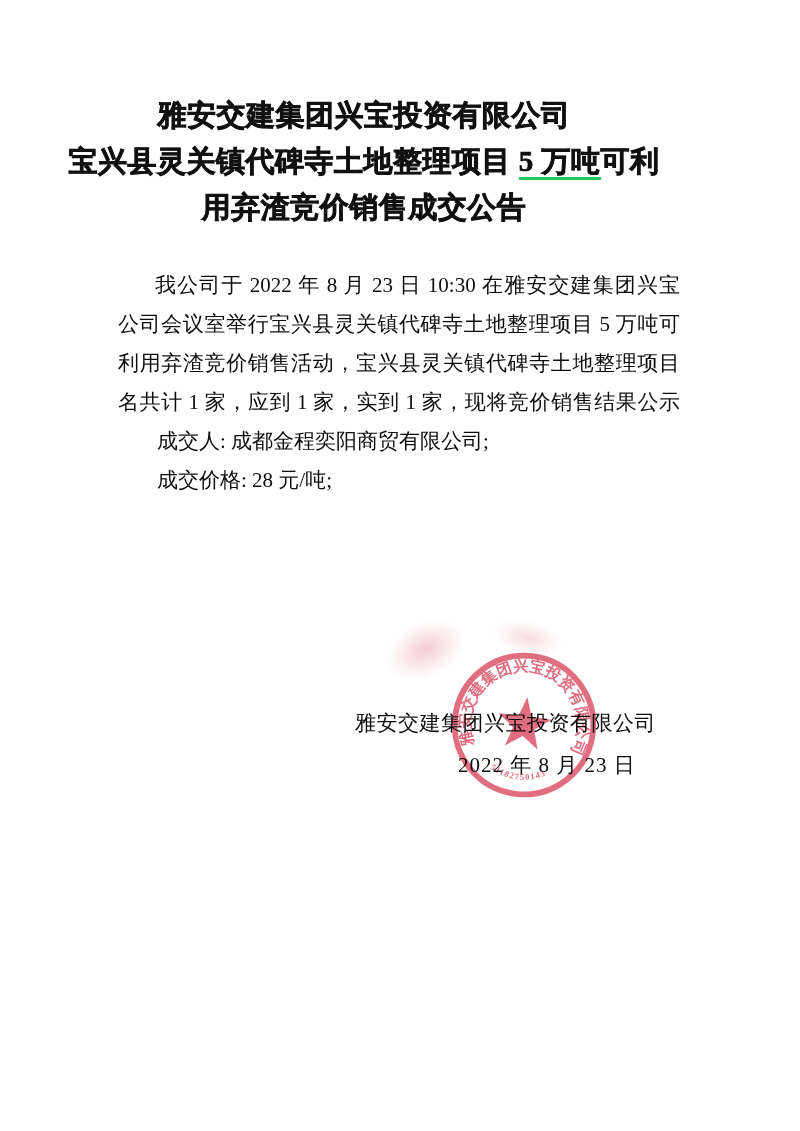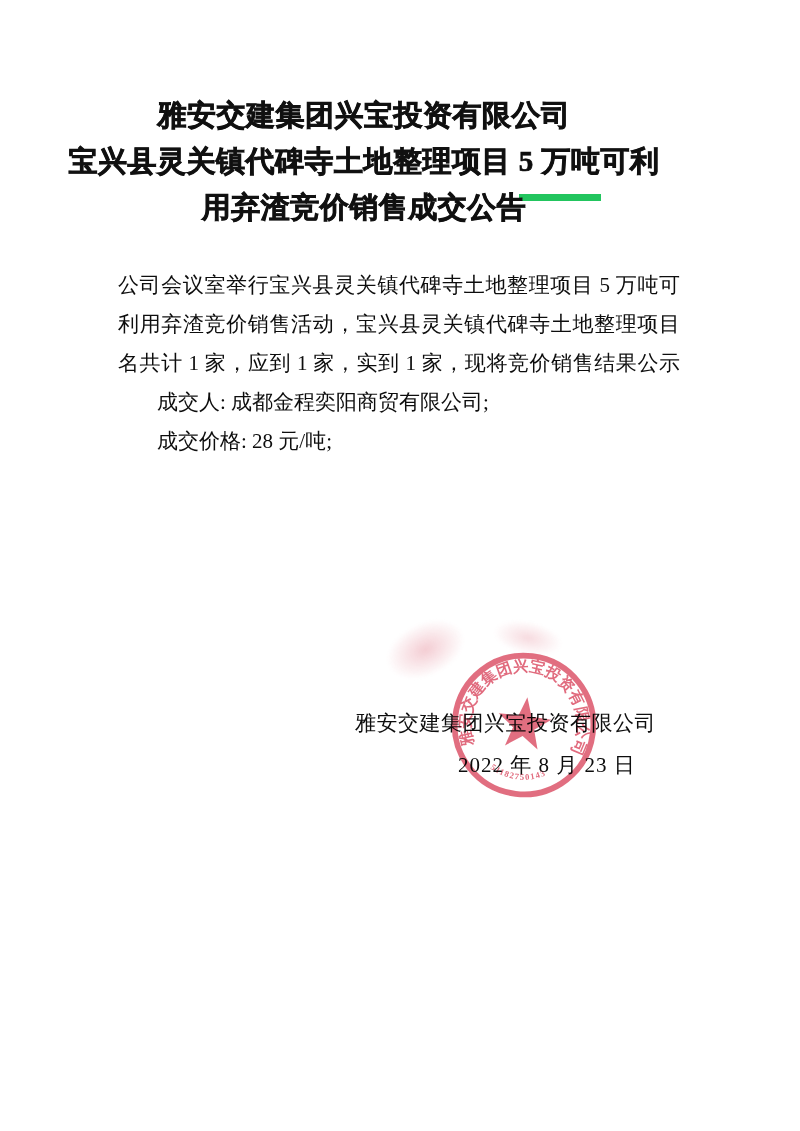--- a/index.html
+++ b/index.html
@@ -24,22 +24,22 @@
     left: 0;
     width: 100%;
     text-align: center;
     font-size: 29px;
     line-height: 46px;
     font-weight: bold;
     -webkit-text-stroke: 0.7px #111;
     letter-spacing: 0.5px;
   }
   .u {
-    border-bottom: 7px solid #22c55e;
-    padding-bottom: 17px;
+    border-bottom: 3px solid #22c55e;
+    padding-bottom: 0;
   }
 
   
   .doc-body {
     position: absolute;
     top: 266px;
     left: 118px;
     width: 562px;
     font-size: 21px;
     line-height: 39px;
@@ -107,20 +107,21 @@
 
 <div class="page">
 
   <header class="doc-title">
     <div>雅安交建集团兴宝投资有限公司</div>
     <div><span>宝兴县灵关镇代碑寺土地整理项目 </span><span class="u">5 万吨</span><span>可利</span></div>
     <div>用弃渣竞价销售成交公告</div>
   </header>
 
   <main class="doc-body">
+    <div class="b-line just indent">我公司于 2022 年 8 月 23 日 10:30 在雅安交建集团兴宝</div>
     <div class="b-line just">公司会议室举行宝兴县灵关镇代碑寺土地整理项目 5 万吨可</div>
     <div class="b-line just">利用弃渣竞价销售活动，宝兴县灵关镇代碑寺土地整理项目</div>
     <div class="b-line just">名共计 1 家，应到 1 家，实到 1 家，现将竞价销售结果公示</div>
     <div class="b-line res">成交人: 成都金程奕阳商贸有限公司;</div>
     <div class="b-line res">成交价格: 28 元/吨;</div>
   </main>
 
   <div class="sig-company">雅安交建集团兴宝投资有限公司</div>
   <div class="sig-date">2022 年 8 月 23 日</div>
 

